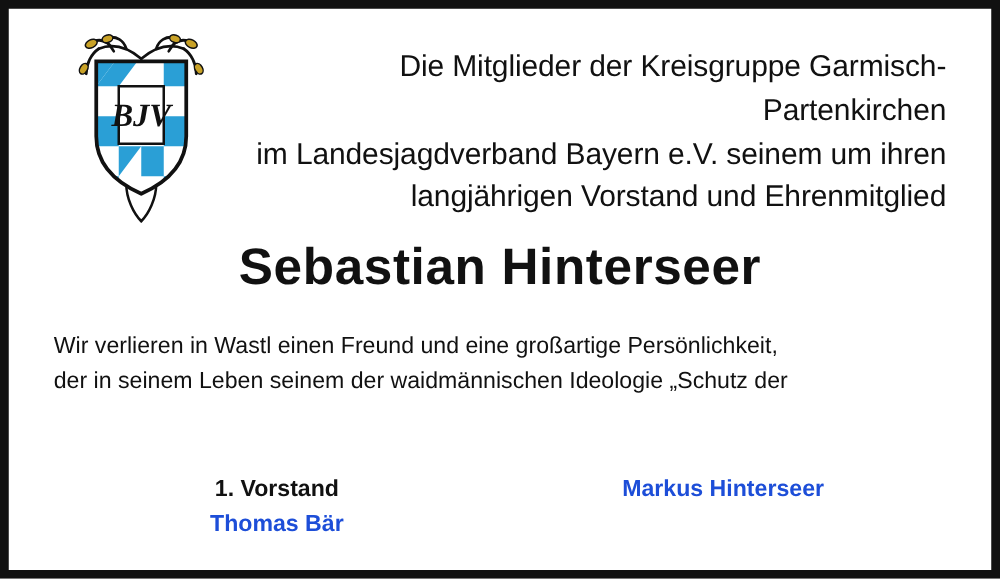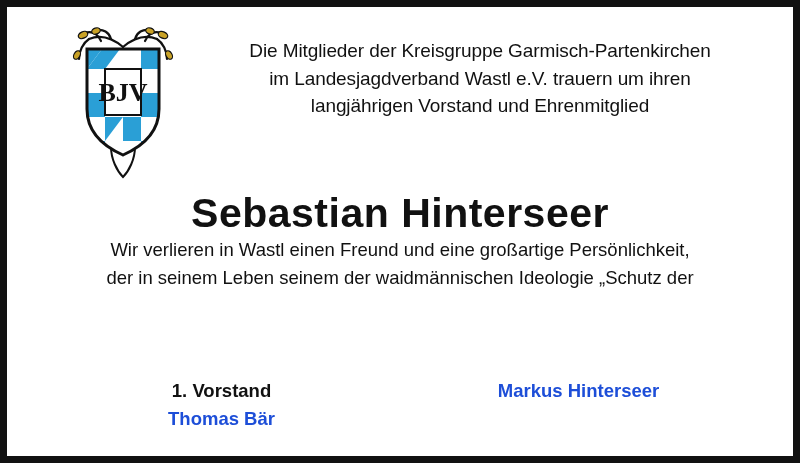--- a/index.html
+++ b/index.html
@@ -38,55 +38,57 @@
     gap: 10px;
     height: 150px;
   }
   .crest-wrap {
     width: 150px;
     flex: 0 0 150px;
     height: 160px;
     position: relative;
     display: flex;
     align-items: flex-start;
-    justify-content: flex-end;
+    justify-content: flex-start;
+    font-style: italic;
   }
   .crest-svg {
     display: block;
   }
   .intro {
     flex: 1 1 auto;
     text-align: center;
     padding-top: 12px;
   }
   .intro p {
     margin: 0;
-    font-size: 19px;
+    font-size: 24px;
     line-height: 1.45;
     color: #111111;
     letter-spacing: -0.1px;
+    text-align: right;
   }
 
   
   .name-row {
     text-align: center;
     margin-top: 16px;
   }
   .name {
     font-size: 41px;
     font-weight: bold;
     color: #111111;
     letter-spacing: 0.5px;
     line-height: 1.1;
     white-space: nowrap;
   }
 
   
   .body-text {
-    text-align: center;
+    margin-top: 26px;
   }
   .body-text p {
     margin: 0;
     font-size: 18.5px;
     line-height: 1.5;
     color: #111111;
   }
 
   
   .sign-row {
@@ -178,21 +180,21 @@
 
             <rect x="52" y="44" width="36" height="46" fill="#ffffff" stroke="#111111" stroke-width="2"></rect>
             <text x="70" y="76" font-family="'Liberation Serif', serif" font-size="26" font-weight="bold" text-anchor="middle" fill="#111111">BJV</text>
           </g>
           <path d="M34 24 L106 24 L106 84 C106 108, 88 122, 70 130 C52 122, 34 108, 34 84 Z" fill="none" stroke="#111111" stroke-width="3"></path>
         </svg>
       </div>
 
       <div class="intro">
         <p>Die Mitglieder der Kreisgruppe Garmisch-Partenkirchen</p>
-        <p>im Landesjagdverband Wastl e.V. trauern um ihren</p>
+        <p>im Landesjagdverband Bayern e.V. seinem um ihren</p>
         <p>langjährigen Vorstand und Ehrenmitglied</p>
       </div>
     </div>
 
     <div class="name-row">
       <div class="name">Sebastian Hinterseer</div>
     </div>
 
     <div class="body-text">
       <p>Wir verlieren in Wastl einen Freund und eine großartige Persönlichkeit,</p>

